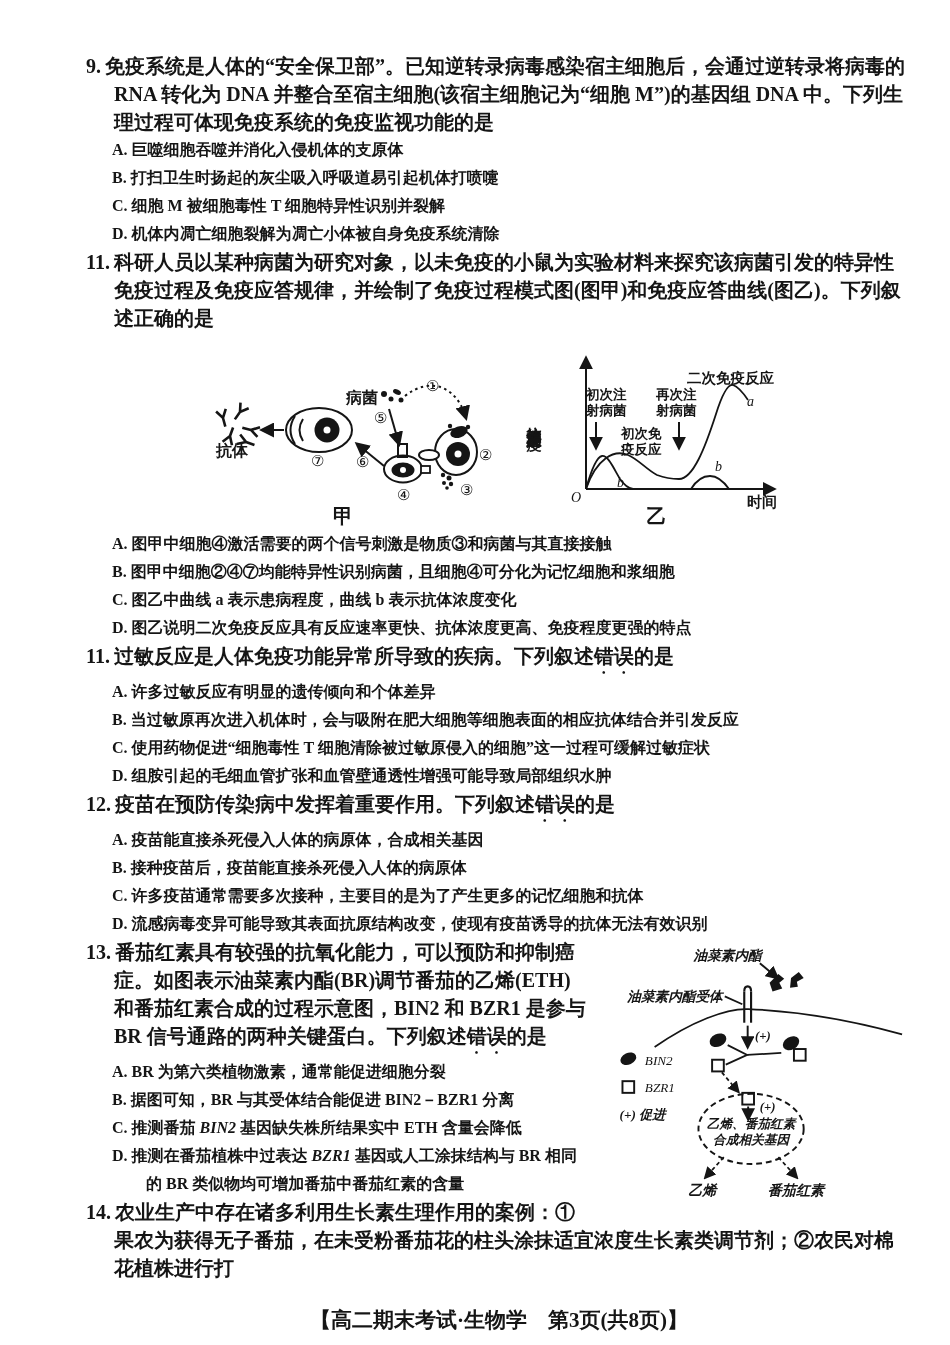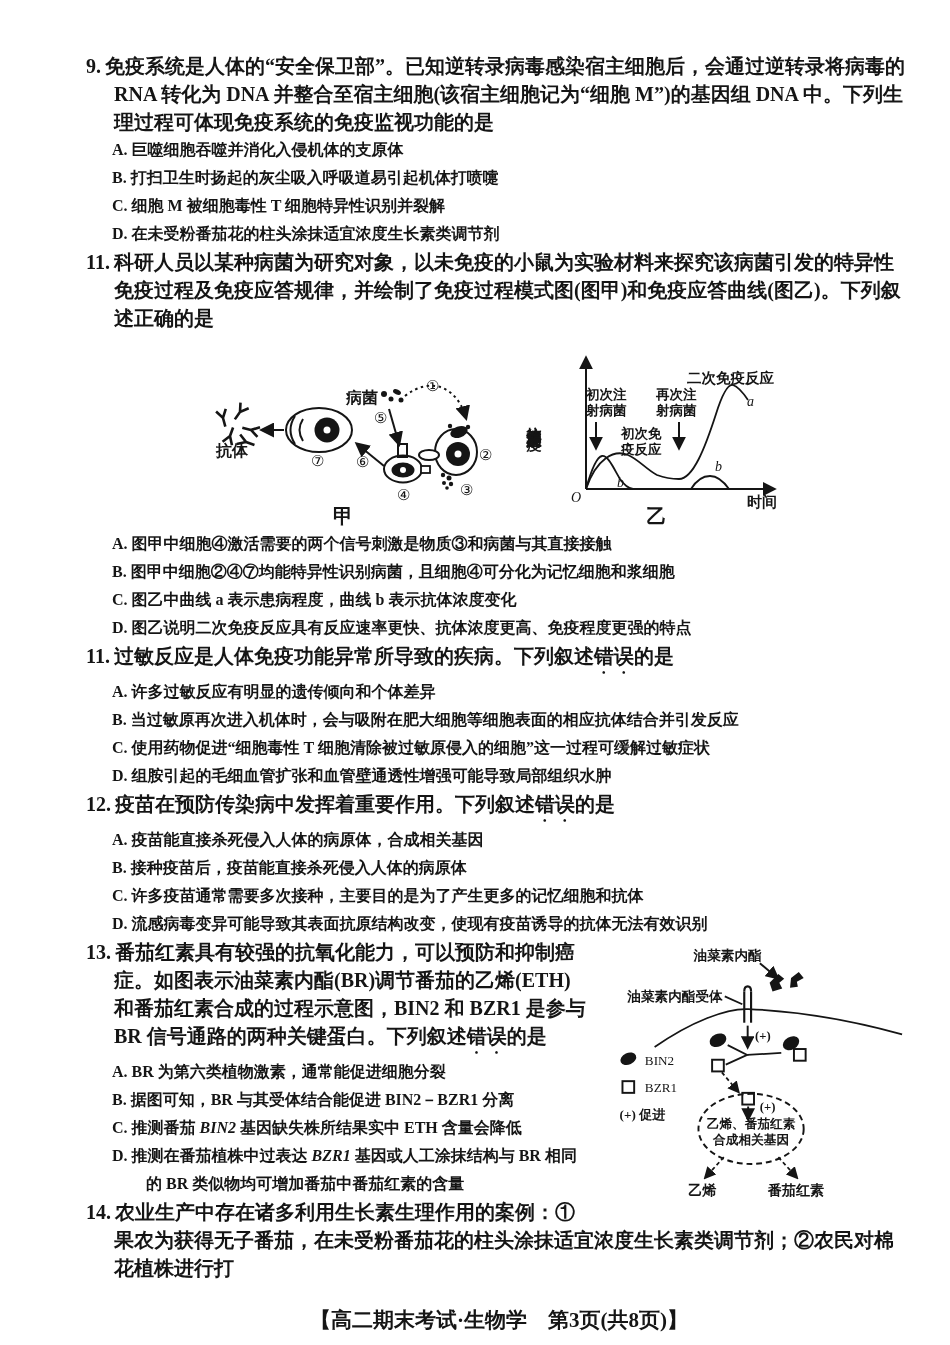--- a/index.html
+++ b/index.html
@@ -15,37 +15,37 @@
           padding-left:34px;text-indent:-34px;}
   .emph{-webkit-text-emphasis:filled dot #151515;-webkit-text-emphasis-position:under right;
         text-emphasis:filled dot #151515;text-emphasis-position:under right;font-family:Liberation Serif, serif;}
   .fig-row{display:flex;align-items:flex-end;gap:16px;margin:6px 0 4px 92px;}
   .fig-col{text-align:center;}
   .fig-cap{font-size:20px;font-weight:700;line-height:20px;margin-top:-4px;}
   .fig-yi-inner{display:flex;align-items:flex-start;}
   .y-axis-label{writing-mode:vertical-rl;text-orientation:upright;
                 font-size:15px;font-weight:600;line-height:20px;height:150px;
                 margin-top:6px;letter-spacing:1px;}
-  .q13-figure{float:right;width:314px;margin:-2px 0 2px 8px;}
+  .q13-figure{float:right;width:314px;margin:-2px 0 2px 8px;font-style:italic;}
   svg text{font-family:"Liberation Serif","DejaVu Serif",serif;fill:#151515;}
   .footer{text-align:center;font-size:21px;font-weight:700;margin-top:24px;}
   i{font-style:italic;}
 </style>
 </head>
 <body>
 
 <div class="page">
 
   <div>
     <div class="stem"><span class="qnum">9.</span><span>免疫系统是人体的“安全保卫部”。已知逆转录病毒感染宿主细胞后，会通过逆转录将病毒的 RNA 转化为 DNA 并整合至宿主细胞(该宿主细胞记为“细胞 M”)的基因组 DNA 中。下列生理过程可体现免疫系统的免疫监视功能的是</span></div>
     <div class="options">
       <div class="option">A. 巨噬细胞吞噬并消化入侵机体的支原体</div>
       <div class="option">B. 打扫卫生时扬起的灰尘吸入呼吸道易引起机体打喷嚏</div>
       <div class="option">C. 细胞 M 被细胞毒性 T 细胞特异性识别并裂解</div>
-      <div class="option">D. 在未受粉番茄花的柱头涂抹适宜浓度生长素类调节剂</div>
+      <div class="option">D. 机体内凋亡细胞裂解为凋亡小体被自身免疫系统清除</div>
     </div>
   </div>
 
   <div>
     <div class="stem"><span class="qnum">11.</span><span>科研人员以某种病菌为研究对象，以未免疫的小鼠为实验材料来探究该病菌引发的特异性免疫过程及免疫应答规律，并绘制了免疫过程模式图(图甲)和免疫应答曲线(图乙)。下列叙述正确的是</span></div>
 
     <div class="fig-row">
 
       <div class="fig-col">
         <svg width="330" height="152" viewBox="0 0 330 152">

